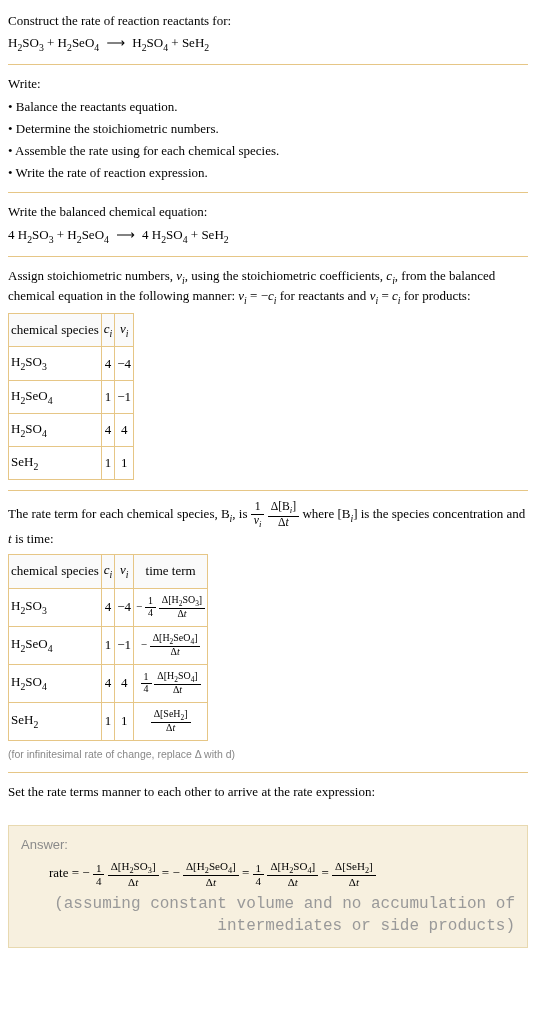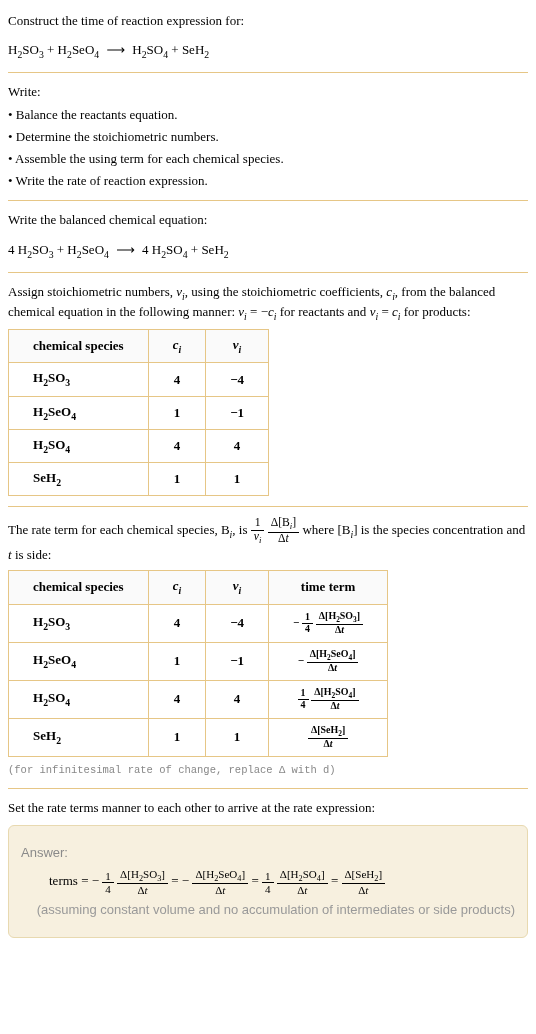--- a/index.html
+++ b/index.html
@@ -17,89 +17,89 @@
   border: none;
   border-top: 1px solid #e6c686;
   margin: 10px 0;
 }
 table {
   border-collapse: collapse;
   margin: 6px 0;
 }
 td, th {
   border: 1px solid #e6c686;
-  padding: 6px 24px;
+  padding: 6px 2px;
   text-align: center;
-  font-weight: bold;
+  font-weight: normal;
 }
 th {
   background: #fafafa;
 }
 .sub { font-size: 0.75em; vertical-align: sub; }
 .ital { font-style: italic; }
 .arrow { display: inline-block; padding: 0 4px; }
 .frac {
   display: inline-block;
   text-align: center;
   vertical-align: middle;
   font-size: 0.9em;
 }
 .frac .num { display: block; border-bottom: 1px solid #000; padding: 0 3px; line-height:1.1;}
 .frac .den { display: block; padding: 0 3px; line-height:1.1;}
 .small { font-size: 0.85em; }
 .note {
-  font-family: Liberation Mono, monospace;
+  font-family: Liberation Sans, sans-serif;
   font-size: 10.5px;
   color: #888;
   margin-top: 4px;
 }
 .answer-box {
   background: #f7f0df;
   border: 1px solid #e8d9b0;
-  border-radius: 6px;
-  padding: 18px 12px;
-  margin-top: 8px;
+  border-radius: 0;
+  padding: 10px 12px;
+  margin-top: 24px;
 }
 .answer-box .ans-label {
   font-family: Arial, sans-serif;
   color: #8a8a8a;
   font-size: 13px;
   margin-bottom: 6px;
 }
 .answer-box .ans-note {
-  font-family: Liberation Sans, sans-serif;
+  font-family: Liberation Mono, monospace;
   color: #999;
-  font-size: 13px;
+  font-size: 16px;
   text-align: right;
   margin-top: 4px;
 }
 .indent { padding-left: 28px; }
 p { margin: 4px 0; }
-.eqline { margin: 11px 0; }
+.eqline { margin: 3px 0; }
 </style>
 </head>
 <body>
 
-<p>Construct the time of reaction expression for:</p>
+<p>Construct the rate of reaction reactants for:</p>
 <p class="eqline">
   <span><span>H</span><span class="sub">2</span><span>SO</span><span class="sub">3</span></span>
   <span>+</span>
   <span><span>H</span><span class="sub">2</span><span>SeO</span><span class="sub">4</span></span>
   <span class="arrow">⟶</span>
   <span><span>H</span><span class="sub">2</span><span>SO</span><span class="sub">4</span></span>
   <span>+</span>
   <span><span>SeH</span><span class="sub">2</span></span>
 </p>
 
 <hr>
 
 <p>Write:</p>
 <p>• Balance the reactants equation.</p>
 <p>• Determine the stoichiometric numbers.</p>
-<p>• Assemble the using term for each chemical species.</p>
+<p>• Assemble the rate using for each chemical species.</p>
 <p>• Write the rate of reaction expression.</p>
 
 <hr>
 
 <p>Write the balanced chemical equation:</p>
 <p class="eqline">
   <span>4</span>
   <span><span>H</span><span class="sub">2</span><span>SO</span><span class="sub">3</span></span>
   <span>+</span>
   <span><span>H</span><span class="sub">2</span><span>SeO</span><span class="sub">4</span></span>
@@ -145,21 +145,21 @@
   </tr>
 </tbody>
   </table>
 
 <hr>
 
 <p>
   <span>The rate term for each chemical species, B</span><span class="sub ital">i</span><span>, is </span>
   <span class="frac"><span class="num">1</span><span class="den"><span class="ital">ν</span><span class="sub ital">i</span></span></span>
   <span class="frac"><span class="num"><span>Δ[B</span><span class="sub ital">i</span><span>]</span></span><span class="den">Δ<span class="ital">t</span></span></span>
-  <span> where [B</span><span class="sub ital">i</span><span>] is the species concentration and </span><span class="ital">t</span><span> is side:</span>
+  <span> where [B</span><span class="sub ital">i</span><span>] is the species concentration and </span><span class="ital">t</span><span> is time:</span>
 </p>
 
 <table>
   <tbody>
       <tr>
     <th>chemical species</th>
     <th><span class="ital">c</span><span class="sub ital">i</span></th>
     <th><span class="ital">ν</span><span class="sub ital">i</span></th>
     <th>time term</th>
   </tr>
@@ -203,21 +203,21 @@
   </table>
 <div class="note">(for infinitesimal rate of change, replace Δ with d)</div>
 
 <hr>
 
 <p>Set the rate terms manner to each other to arrive at the rate expression:</p>
 
 <div class="answer-box">
   <div class="ans-label">Answer:</div>
   <div class="indent">
-    <span>terms</span>
+    <span>rate</span>
     <span>=</span>
     <span>−</span>
     <span class="frac small"><span class="num">1</span><span class="den">4</span></span>
     <span class="frac small"><span class="num">Δ[H<span class="sub">2</span>SO<span class="sub">3</span>]</span><span class="den">Δ<span class="ital">t</span></span></span>
     <span>=</span>
     <span>−</span>
     <span class="frac small"><span class="num">Δ[H<span class="sub">2</span>SeO<span class="sub">4</span>]</span><span class="den">Δ<span class="ital">t</span></span></span>
     <span>=</span>
     <span class="frac small"><span class="num">1</span><span class="den">4</span></span>
     <span class="frac small"><span class="num">Δ[H<span class="sub">2</span>SO<span class="sub">4</span>]</span><span class="den">Δ<span class="ital">t</span></span></span>

